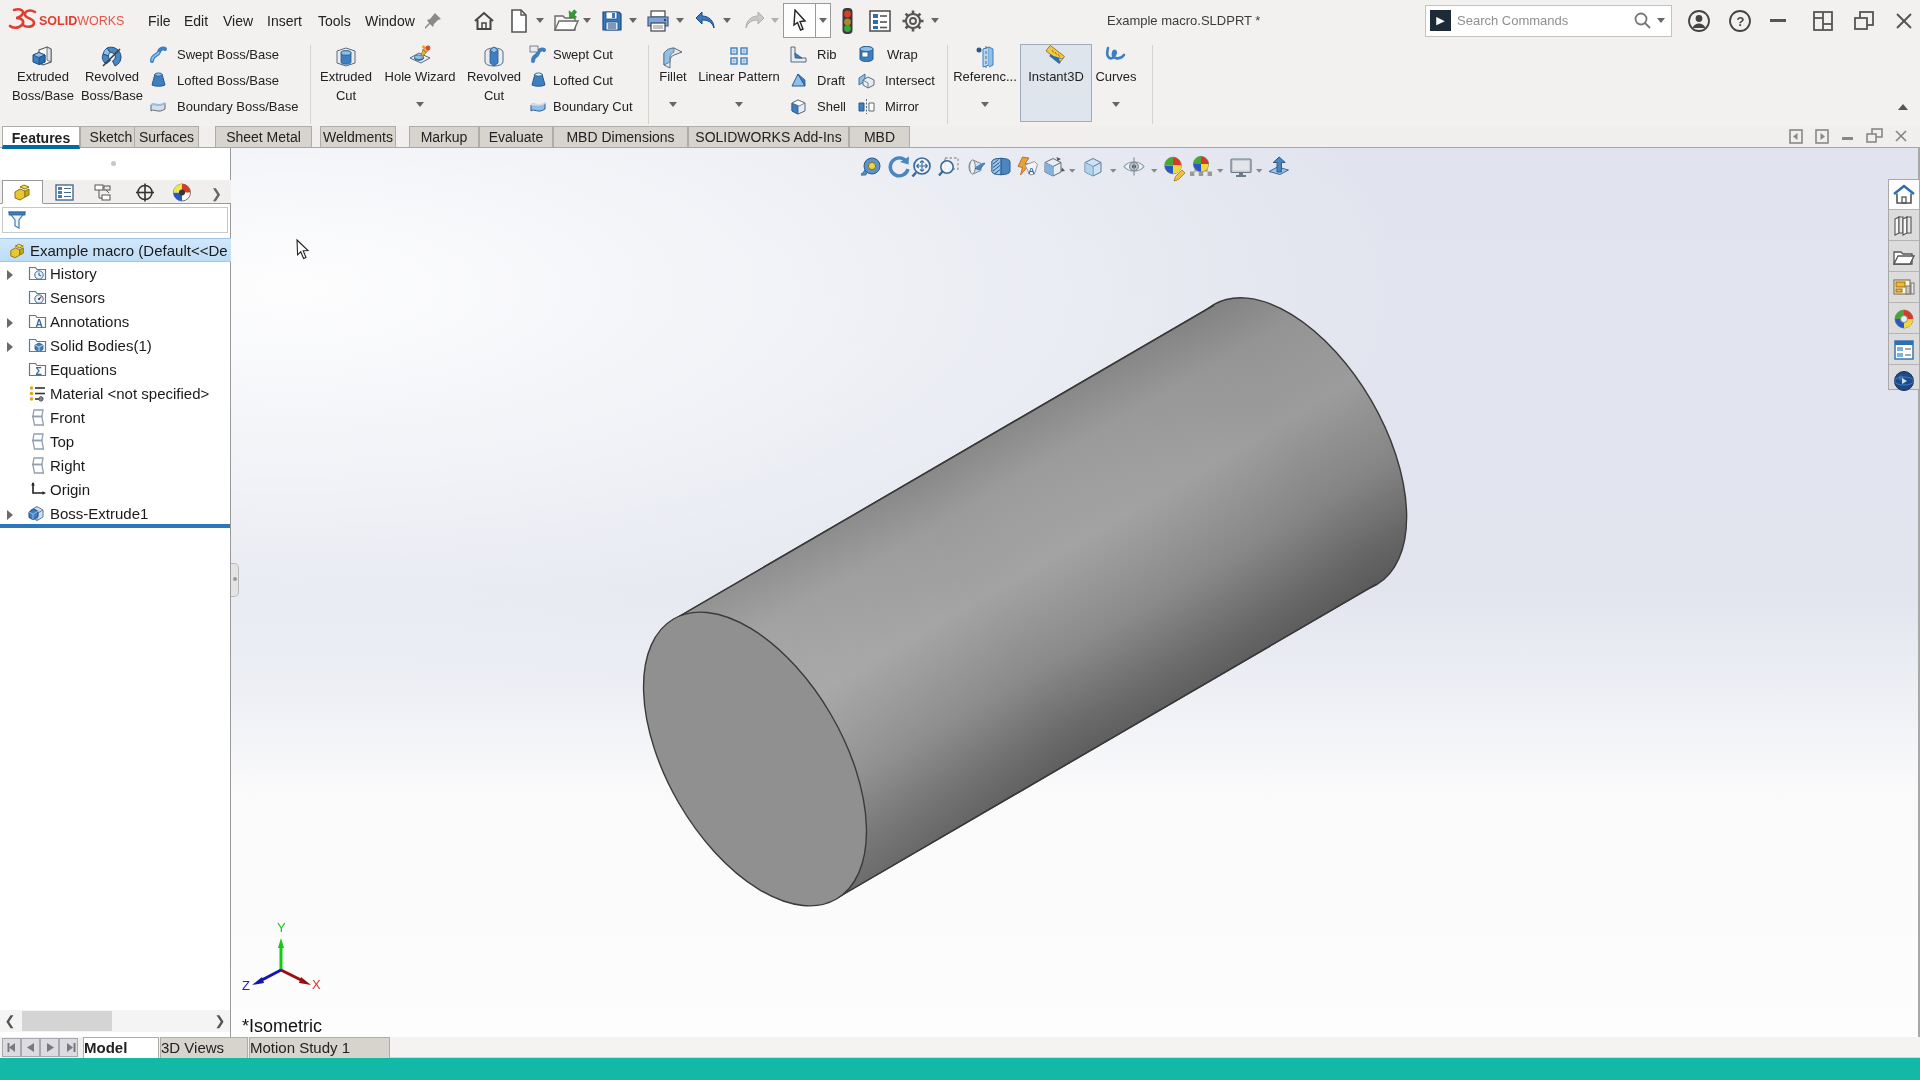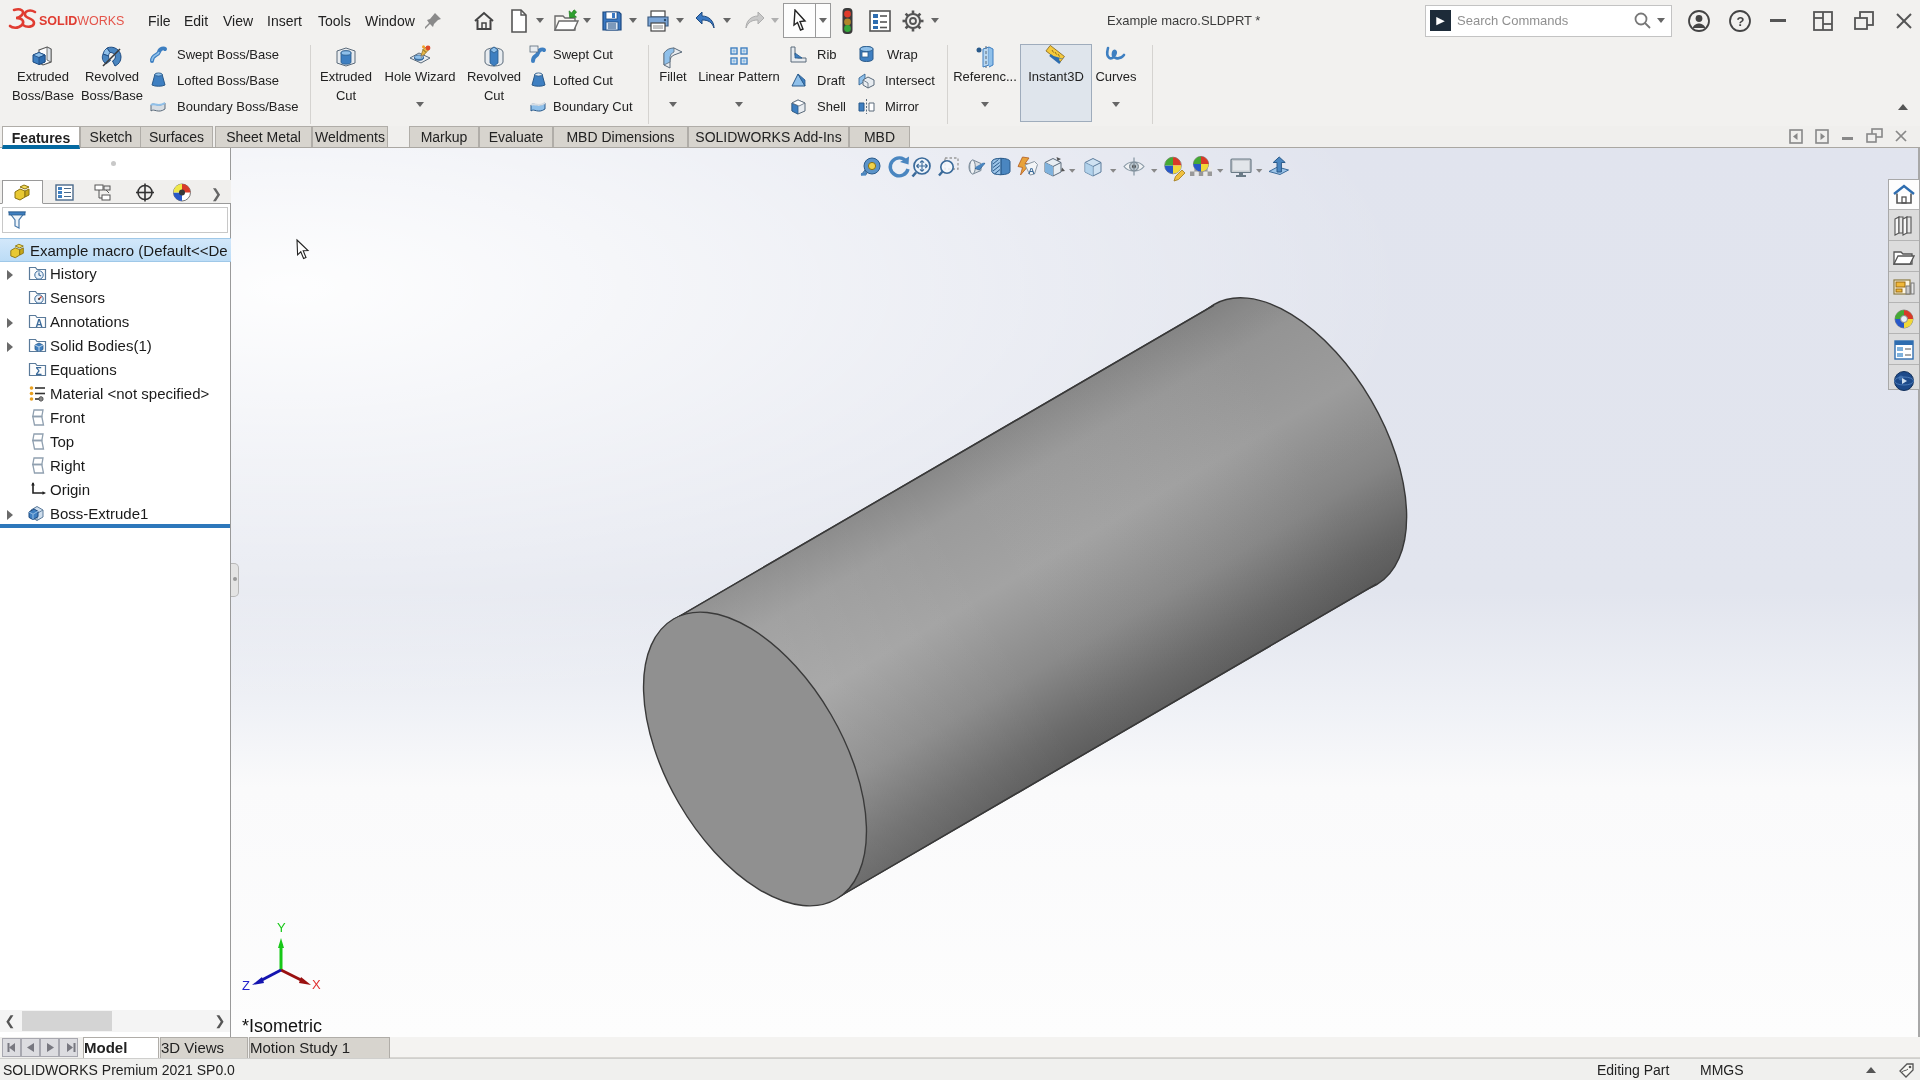--- a/index.html
+++ b/index.html
@@ -363,23 +363,23 @@
     <div class="rlbl rlblc" style="left:1116px;top:27px">Curves</div>
     <div class="caret" style="left:1112px;top:60px"></div>
     <div class="sep" style="left:1152px"></div>
 
     <div class="abs" style="left:1898px;top:62px;width:0;height:0;border-left:5px solid transparent;border-right:5px solid transparent;border-bottom:6px solid #555"></div>
   </div>
 
   <div id="tabrow">
     <div class="ctab active" style="left:2px;width:78px">Features</div>
     <div class="ctab" style="left:80px;width:62px">Sketch</div>
-    <div class="ctab" style="left:140px;width:73px">Surfaces</div>
+    <div class="ctab" style="left:134px;width:65px">Surfaces</div>
     <div class="ctab" style="left:215px;width:97px">Sheet Metal</div>
-    <div class="ctab" style="left:312px;width:76px">Weldments</div>
+    <div class="ctab" style="left:320px;width:76px">Weldments</div>
     <div class="ctab" style="left:409px;width:70px">Markup</div>
     <div class="ctab" style="left:479px;width:74px">Evaluate</div>
     <div class="ctab" style="left:553px;width:135px">MBD Dimensions</div>
     <div class="ctab" style="left:688px;width:161px">SOLIDWORKS Add-Ins</div>
     <div class="ctab" style="left:849px;width:61px">MBD</div>
     <svg class="abs" style="left:1789px;top:3px" width="14" height="15" viewBox="0 0 14 15">
         <rect x="1" y="1" width="12" height="13" fill="none" stroke="#888" stroke-width="1.6"></rect>
         <path d="M8.5 4 v7 l-4.5 -3.5 z" fill="#888"></path>
       </svg>
     <svg class="abs" style="left:1815px;top:3px" width="14" height="15" viewBox="0 0 14 15">
@@ -636,31 +636,20 @@
         <path d="M45 5 v9 l7 -4.5 z"></path>
         <path d="M64 5 v9 l6 -4.5 z" transform="translate(1,0)"></path>
           <rect x="71.5" y="5" width="2" height="9"></rect>
       </g>
     </svg>
     <div class="mtab active" style="left:83px;width:76px">Model</div>
     <div class="mtab" style="left:160px;width:88px">3D Views</div>
     <div class="mtab" style="left:249px;width:141px">Motion Study 1</div>
   </div>
 
-  <div id="statusbar">
-    <div class="abs" style="left:3px;top:3px">SOLIDWORKS Premium 2021 SP0.0</div>
-    <div class="abs" style="left:1597px;top:3px">Editing Part</div>
-    <div class="abs" style="left:1700px;top:3px">MMGS</div>
-    <div class="abs" style="left:1866px;top:8px;width:0;height:0;border-left:5px solid transparent;border-right:5px solid transparent;border-bottom:6px solid #555"></div>
-    <svg class="abs" style="left:1898px;top:3px" width="17" height="16" viewBox="0 0 17 16">
-        <path d="M2 9 L9 2 H15 V8 L8 15 Z" fill="#f8f8f4" stroke="#555" stroke-width="1.3"></path>
-        <circle cx="12" cy="5" r="1.3" fill="#555"></circle>
-        <path d="M4 10 c2 -2 4 -1 6 -3" fill="none" stroke="#555" stroke-width="1"></path>
-      </svg>
-  </div>
 
   <div id="leftpanel">
 
     <div class="abs" style="left:111px;top:13px;width:5px;height:5px;border-radius:50%;background:#c8c8c8"></div>
 
     <div class="abs" style="left:0;top:32px;width:231px;height:24px;background:#f0efed;border-bottom:1px solid #9a9a9a"></div>
     <div class="abs" style="left:2px;top:32px;width:41px;height:24px;background:#fff;border:1px solid #9a9a9a;border-bottom:1px solid #fff"></div>
     <svg class="abs" style="left:13px;top:36px" width="19" height="17" viewBox="0 0 19 17">
       <path d="M2 8 l5 -3 5 2 v6 l-5 3 -5 -2 z" fill="#e8c832" stroke="#8a7210"></path>
       <path d="M7 3 l4 -2 5 2 -4 2 z" fill="#f5dd5a" stroke="#8a7210"></path>

